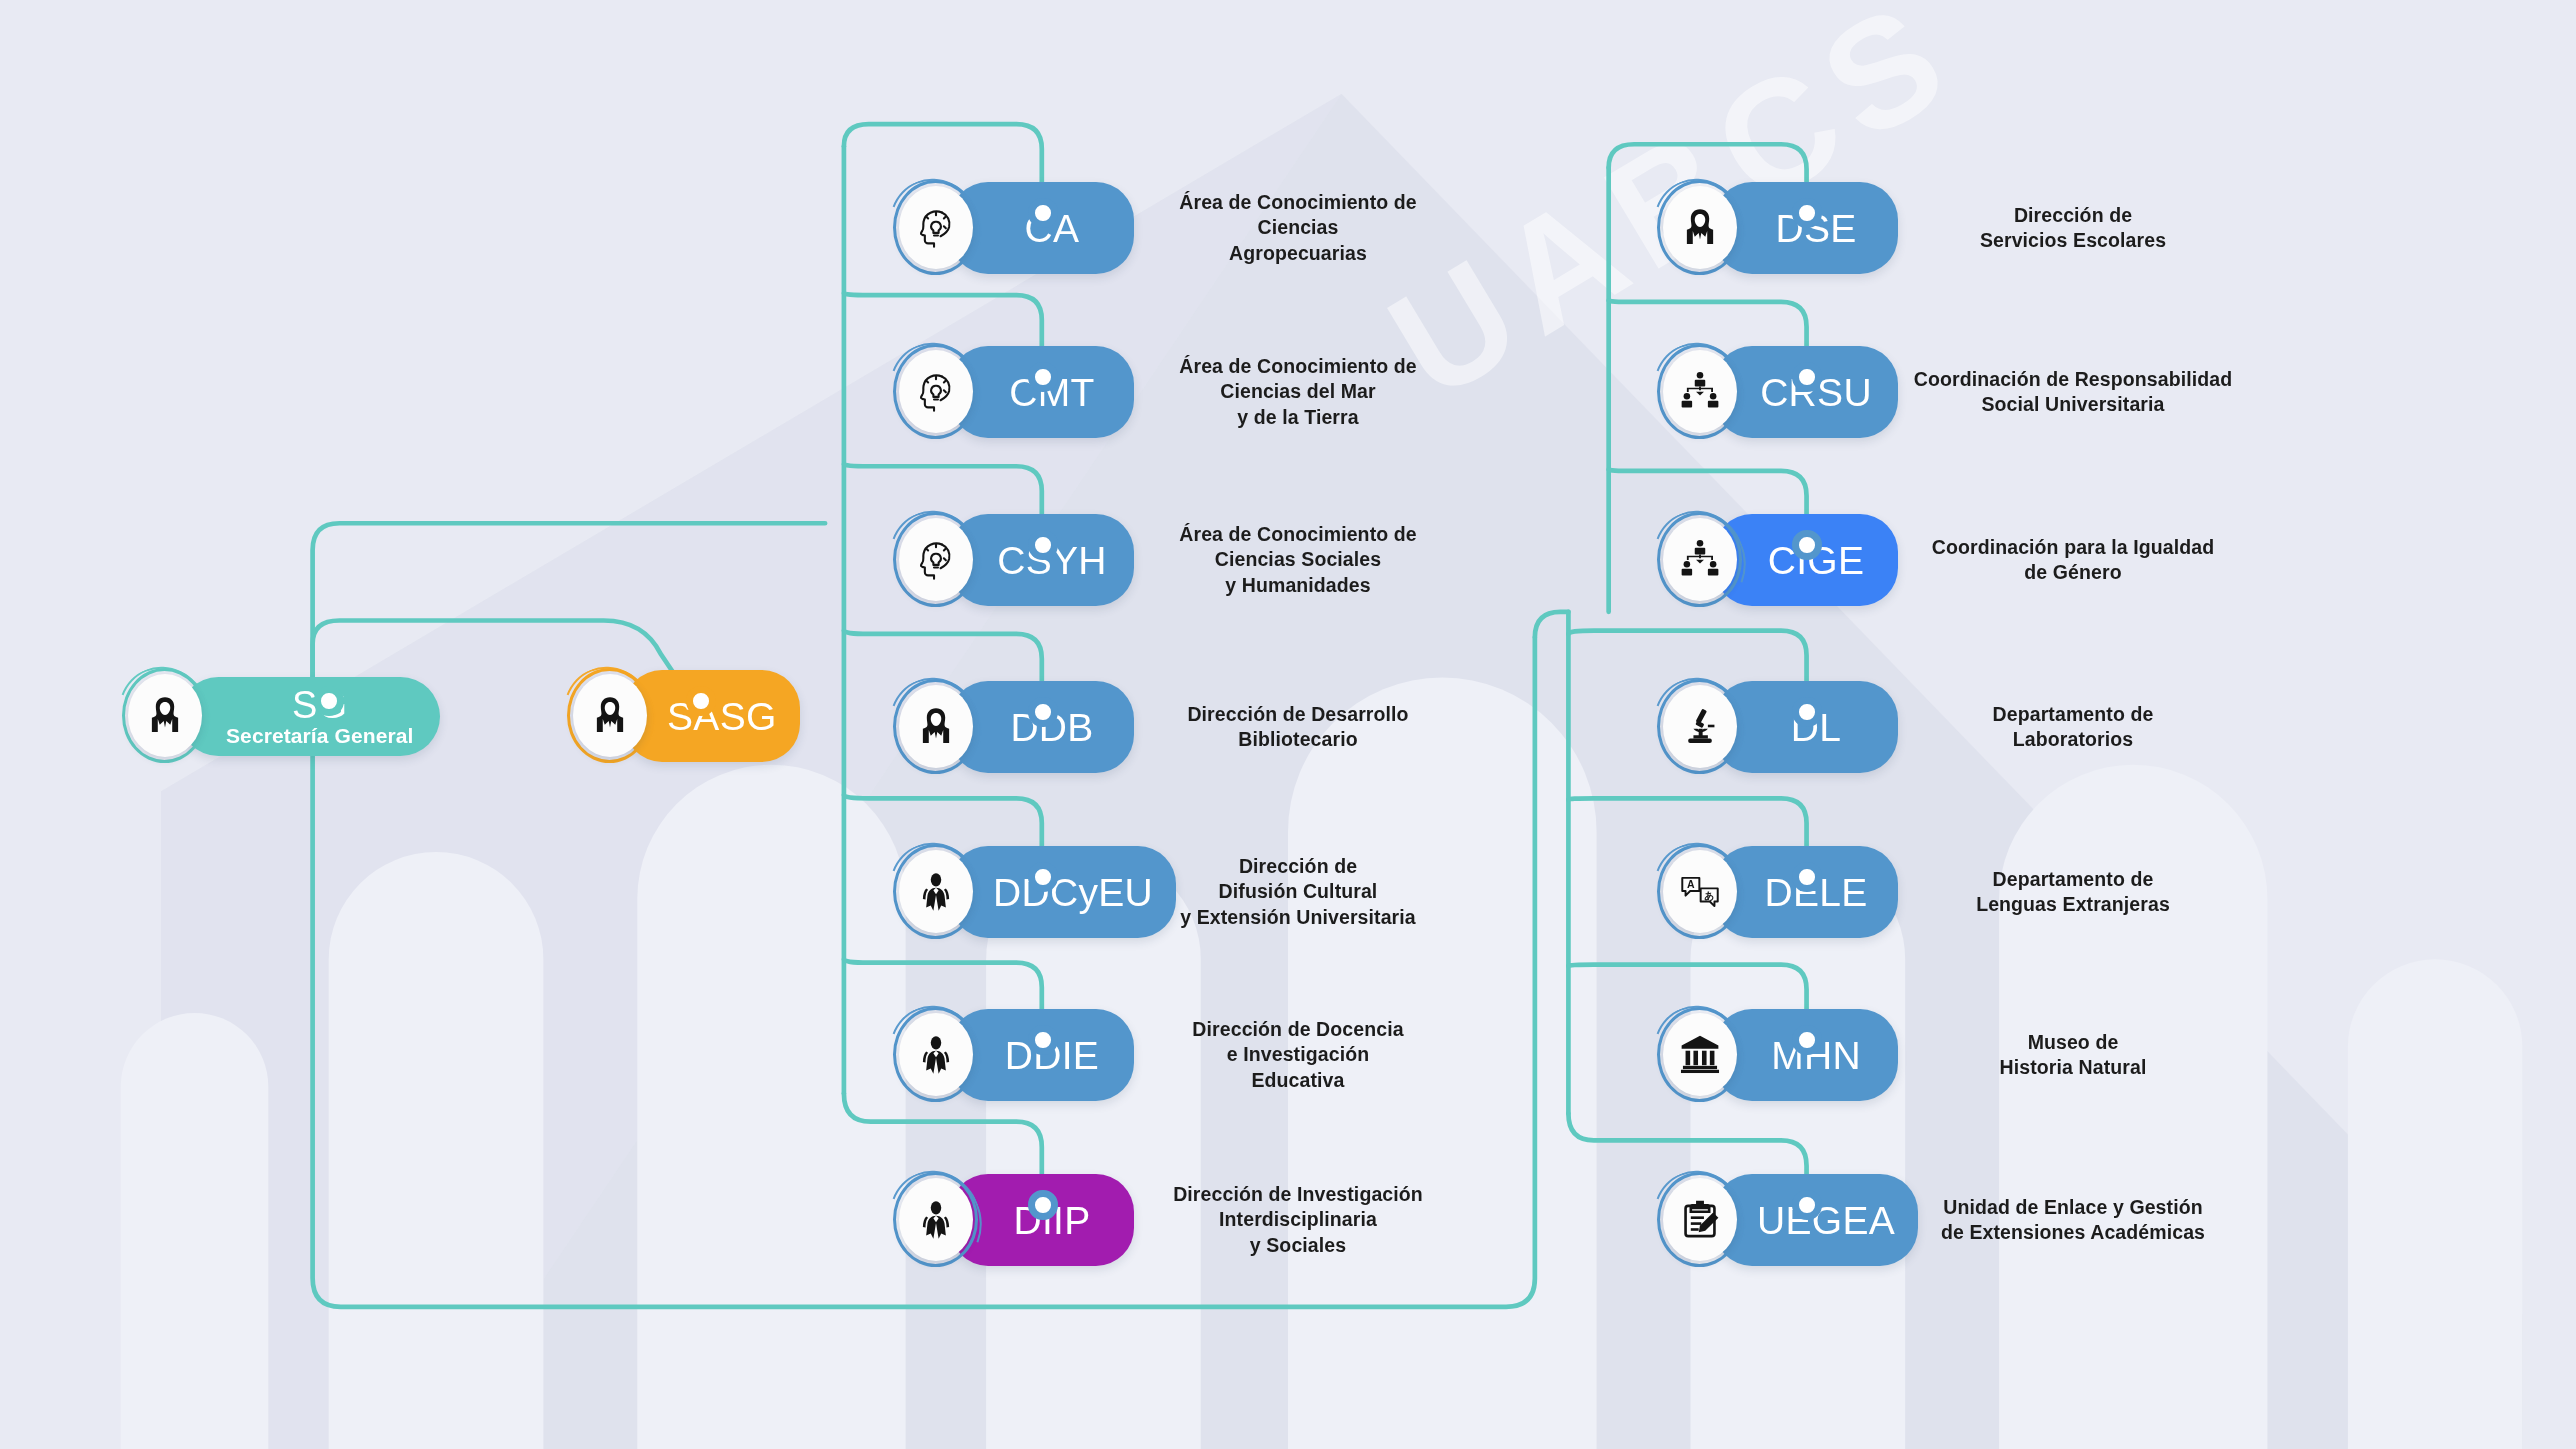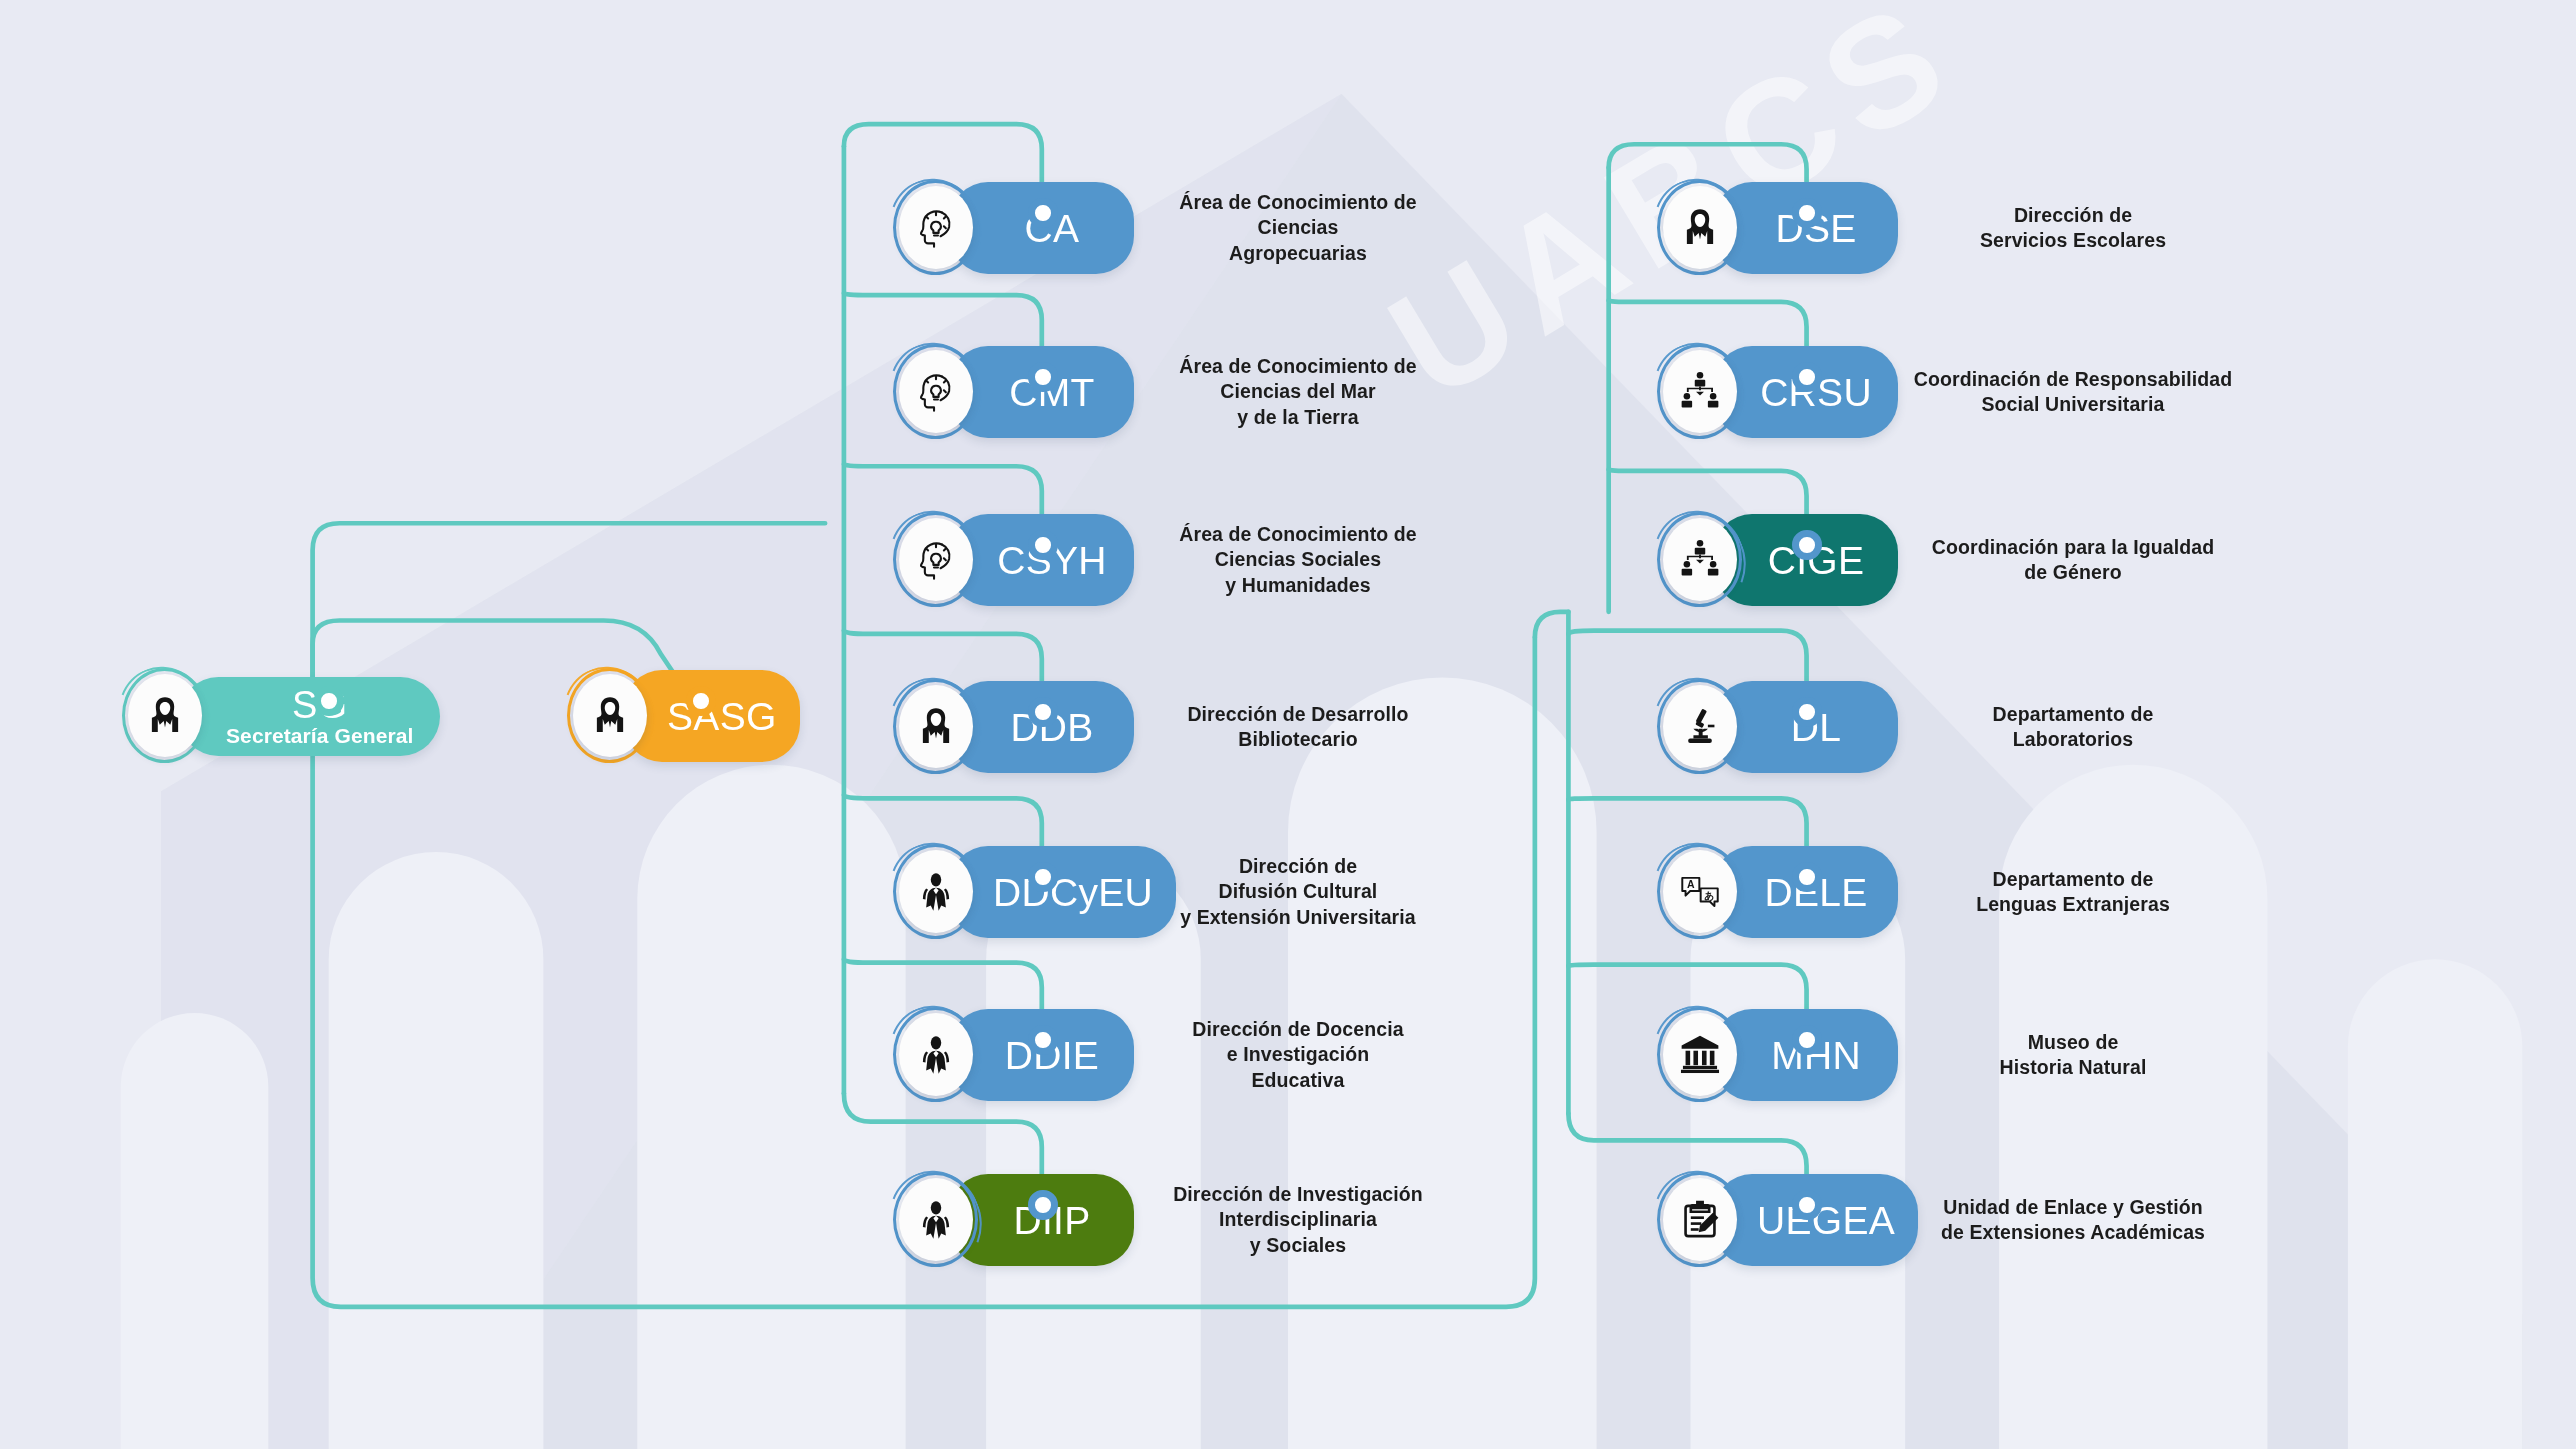--- a/index.html
+++ b/index.html
@@ -281,21 +281,21 @@
           <span><svg viewBox="0 0 64 64">
               <g fill="#141414">
       <ellipse cx="32" cy="15" rx="8" ry="10"></ellipse>
       <path d="M32 27c-7 0-12 5-13 12l-2 18 7-3 4 8 4-24 4 24 4-8 7 3-2-18c-1-7-6-12-13-12z"></path>
       <path d="M17 28c-3 3-5 9-5 16l4 1c0-7 1-12 4-15z"></path>
       <path d="M47 28c3 3 5 9 5 16l-4 1c0-7-1-12-4-15z"></path>
       <path d="M32 27l-4 4 4 6 4-6z" fill="#fff"></path>
       </g>
             </svg></span>
         </div>
-        <div class="pill" style="background: #4d7c0f; min-width: 184px;">
+        <div class="pill" style="background: #a21caf; min-width: 184px;">
           <span class="abbr">DIIP</span>
         </div>
         <div class="port" style="color: rgb(83, 150, 204); left: 138px; top: 21px;"></div>
       </div>
       <div class="node" style="left: 1654px; top: 341px;">
         <div class="avatar" style="color: rgb(83, 150, 204);">
           <div class="ring2"></div>
           <div class="ring1"></div>
           <div class="disc"></div>
           <span><svg viewBox="0 0 64 64">
@@ -346,21 +346,21 @@
       <circle cx="12" cy="40" r="5"></circle>
                 <rect x="4" y="47" width="16" height="10" rx="1.5"></rect>
       <circle cx="52" cy="40" r="5"></circle>
                 <rect x="44" y="47" width="16" height="10" rx="1.5"></rect>
       <path d="M30.6 25h2.8v6h-2.8z"></path>
                 <path d="M12 33.5h2.8v-4H49v4h2.8v-6.5H12z"></path>
       <path d="M26 33l6 6 6-6z"></path>
       </g>
             </svg></span>
         </div>
-        <div class="pill" style="background: #0f766e; min-width: 184px;">
+        <div class="pill" style="background: #3b82f6; min-width: 184px;">
           <span class="abbr">CIGE</span>
         </div>
         <div class="port" style="color: rgb(83, 150, 204); left: 138px; top: 21px;"></div>
       </div>
       <div class="node" style="left: 1654px; top: 676px;">
         <div class="avatar" style="color: rgb(83, 150, 204);">
           <div class="ring2"></div>
           <div class="ring1"></div>
           <div class="disc"></div>
           <span><svg viewBox="0 0 64 64">

